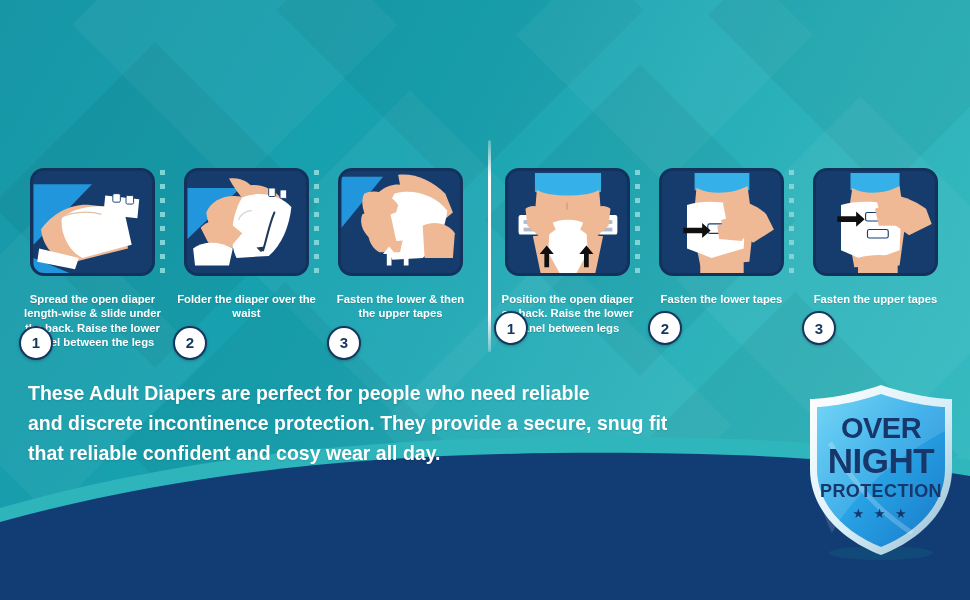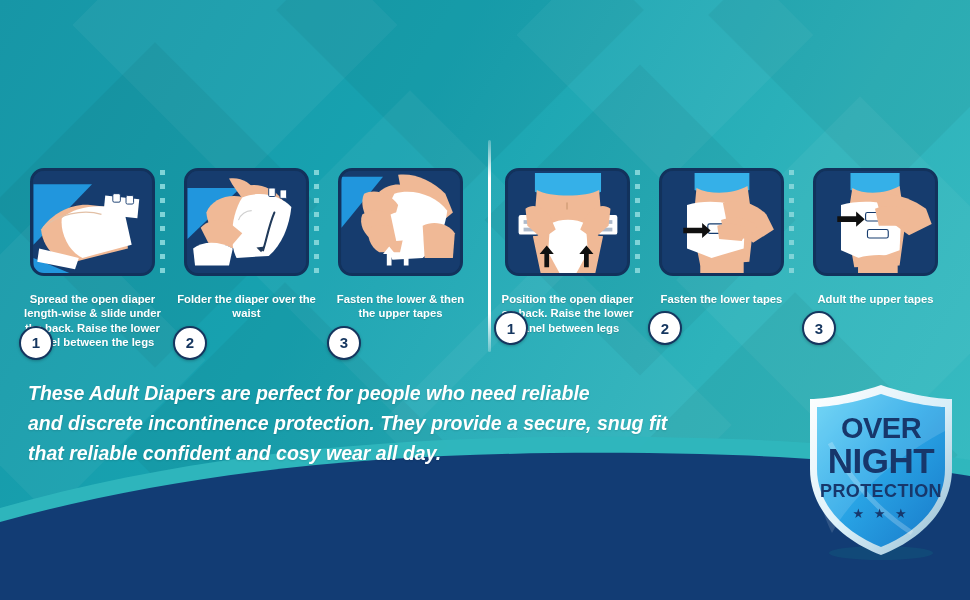--- a/index.html
+++ b/index.html
@@ -87,21 +87,21 @@
     background:linear-gradient(to bottom,rgba(255,255,255,.25),#ffffff 18%,#ffffff 82%,rgba(255,255,255,.25));
     border-radius:2px;
   }
 
   
   .body-copy{
     position:absolute;left:28px;top:378px;width:700px;
     color:#ffffff;font-size:19.5px;font-weight:bold;line-height:1.55;
     text-shadow:0 1px 2px rgba(0,0,0,.12);
   }
-  .body-copy div{white-space:nowrap;font-style:italic;}
+  .body-copy div{white-space:nowrap;}
 
   
   .shield{position:absolute;left:806px;top:383px;width:150px;height:178px;}
   .shield svg{display:block;}
   .shield-text{
     position:absolute;left:0;top:4px;width:150px;height:178px;
     display:flex;flex-direction:column;align-items:center;
     pointer-events:none;
   }
   .sh-over{margin-top:28px;font-size:29px;font-weight:bold;color:#17376b;letter-spacing:-.5px;line-height:.95;}
@@ -269,21 +269,21 @@
             <path d="M26,36 C46,30 74,32 90,40 L88,84 L54,96 L26,84 Z" fill="#ffffff"></path>
             <path d="M44,92 C58,88 76,88 86,92 L86,108 L44,108 Z" fill="#f0b996"></path>
             <rect x="52" y="44" width="26" height="9" rx="2" fill="#ffffff" stroke="#163c6e" stroke-width="1.2"></rect>
             <rect x="54" y="62" width="22" height="9" rx="2" fill="#ffffff" stroke="#163c6e" stroke-width="1.2"></rect>
             <path d="M62,26 C80,22 100,28 116,40 L122,56 L98,68 L68,46 Z" fill="#f0b996"></path>
             <path d="M62,40 C76,34 92,38 100,46 L94,58 L66,58 Z" fill="#f0b996"></path>
             <path d="M22,48 l20,0 l0,-5 l9,8 l-9,8 l0,-5 l-20,0 z" fill="#101010"></path>
           </svg>
         </div>
         <div class="badge">3</div>
-        <div class="caption">Adult the upper tapes</div>
+        <div class="caption">Fasten the upper tapes</div>
       </div>
     </div>
   </div>
 
   <div class="body-copy">
     <div>These Adult Diapers are perfect for people who need reliable</div>
     <div>and discrete incontinence protection. They provide a secure, snug fit</div>
     <div>that reliable confident and cosy wear all day.</div>
   </div>
 

